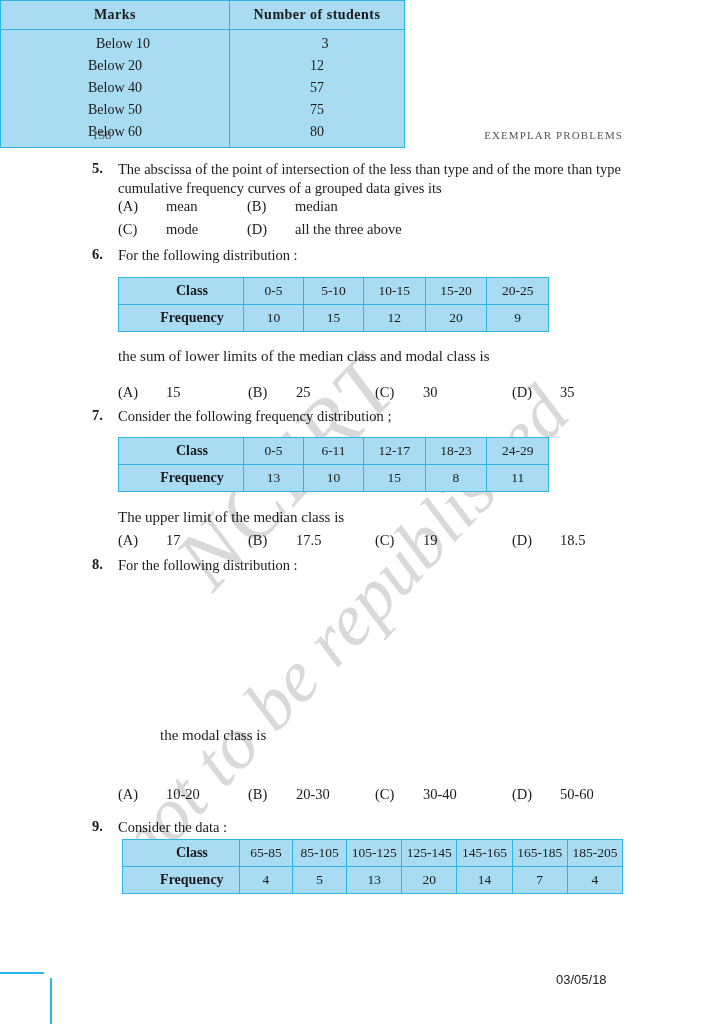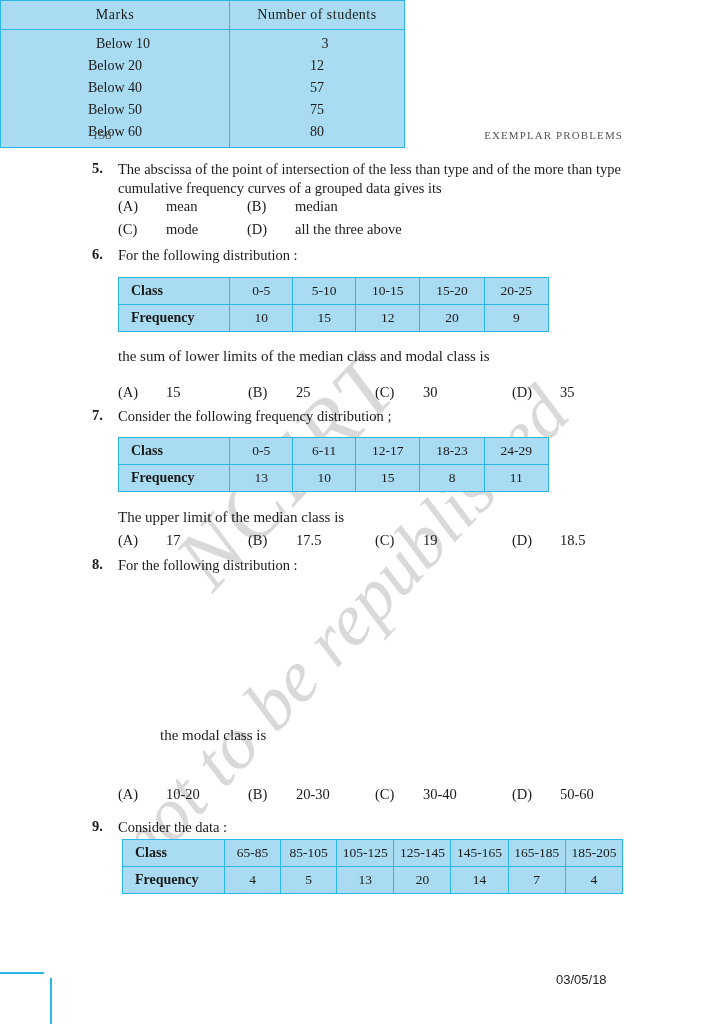--- a/index.html
+++ b/index.html
@@ -141,22 +141,22 @@
   table.dist td, table.dist th {
     border: 1.3px solid #2cb6e8;
     padding: 5px 6px;
     text-align: center;
     font-weight: normal;
     color: #1a1a1a;
     background: #a9dcf2;
   }
   table.dist td.rowhead, table.dist th.rowhead {
     font-weight: bold;
-    text-align: left;
-    padding-left: 12px;
+    text-align: center;
+    padding-left: 28px;
     font-size: 14px;
   }
 
   
   #table-q6 { left: 118px; top: 277px; width: 431px; }
   #table-q6 td.rowhead { width: 104px; }
   #table-q6 td.c { width: 65px; }
 
   
   #table-q7 { left: 118px; top: 437px; width: 431px; }
@@ -171,21 +171,21 @@
     border-collapse: collapse;
   }
   #table-q8 th, #table-q8 td {
     border: none;
     background: #a9dcf2;
     padding: 3px 6px;
     font-size: 14px;
   }
   #table-q8 { border: 1.3px solid #2cb6e8; }
   #table-q8 th {
-    font-weight: normal;
+    font-weight: bold;
     border-bottom: 1.3px solid #2cb6e8;
     padding-top: 6px;
     padding-bottom: 6px;
     letter-spacing: 0.5px;
   }
   #table-q8 th.col-marks, #table-q8 td.col-marks {
     border-right: 1.3px solid #2cb6e8;
     width: 200px;
   }
   #table-q8 td.col-marks { text-align: center; }

